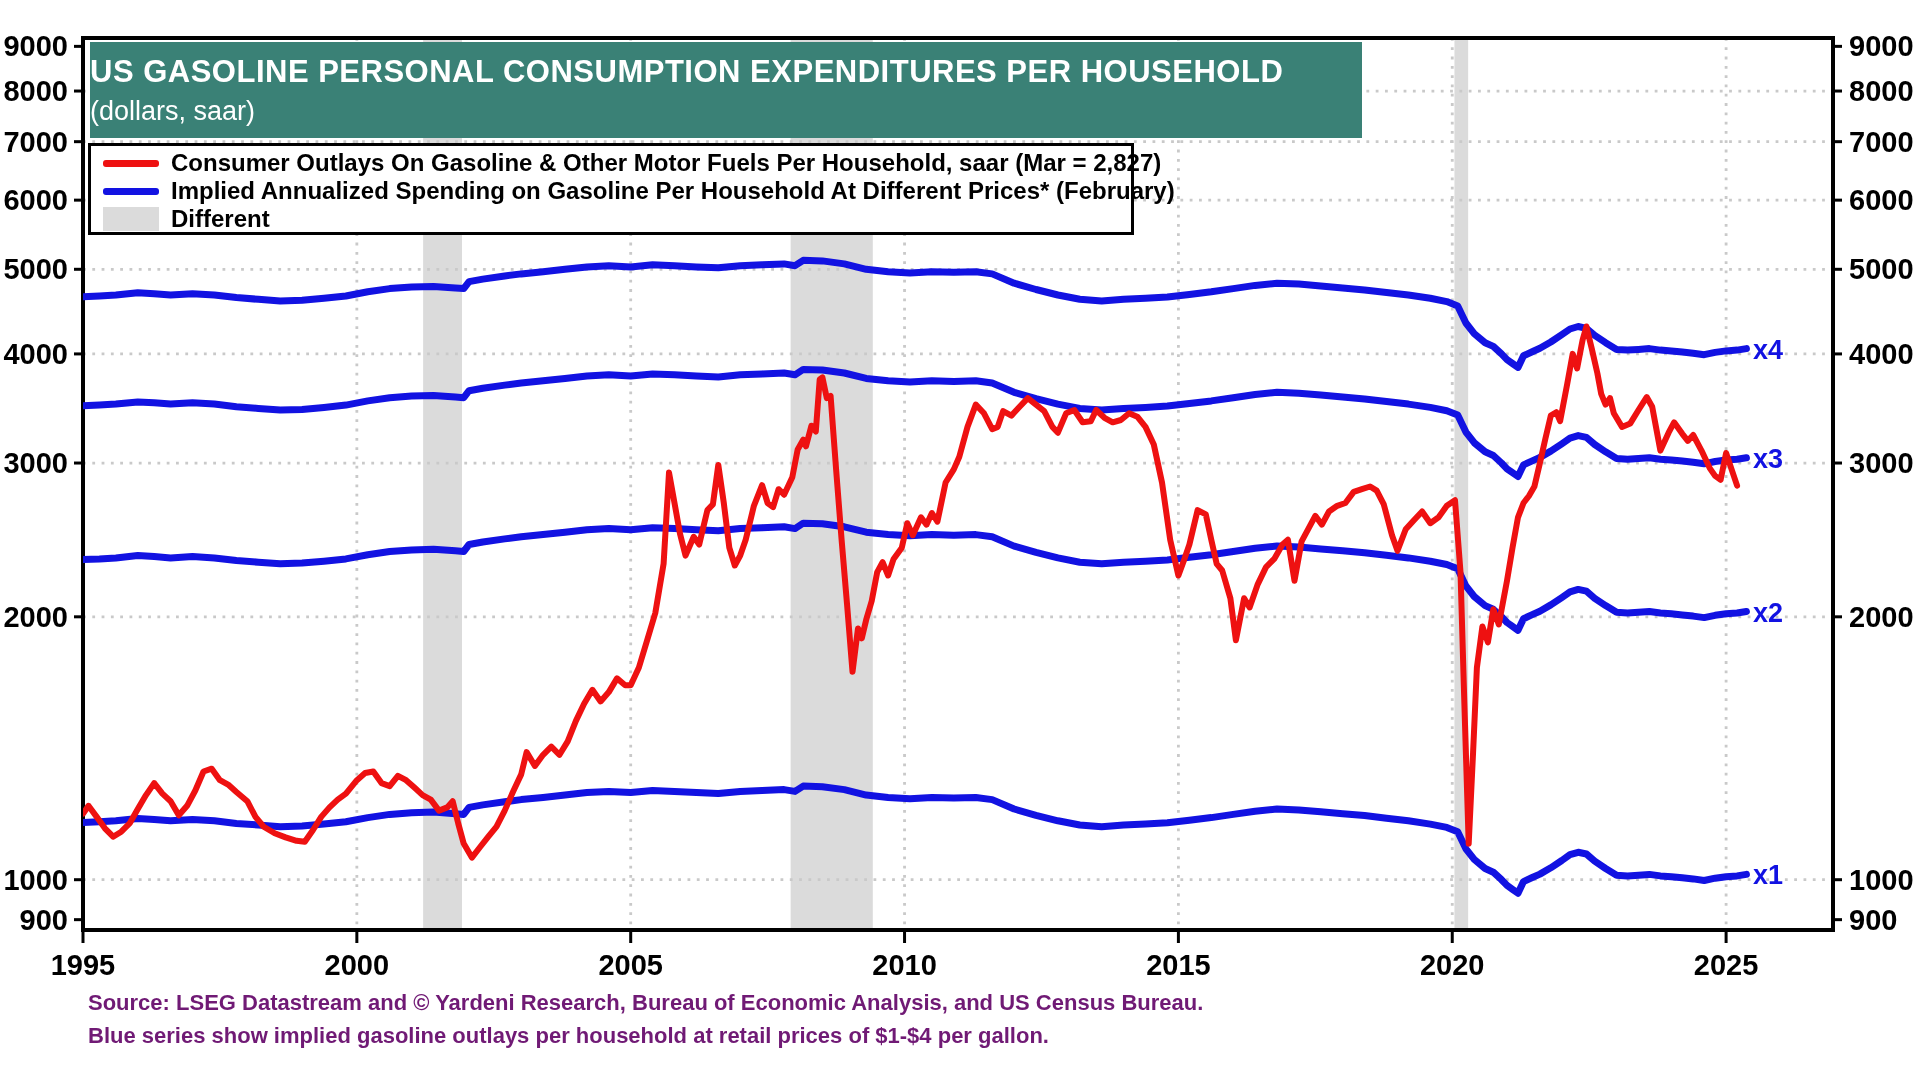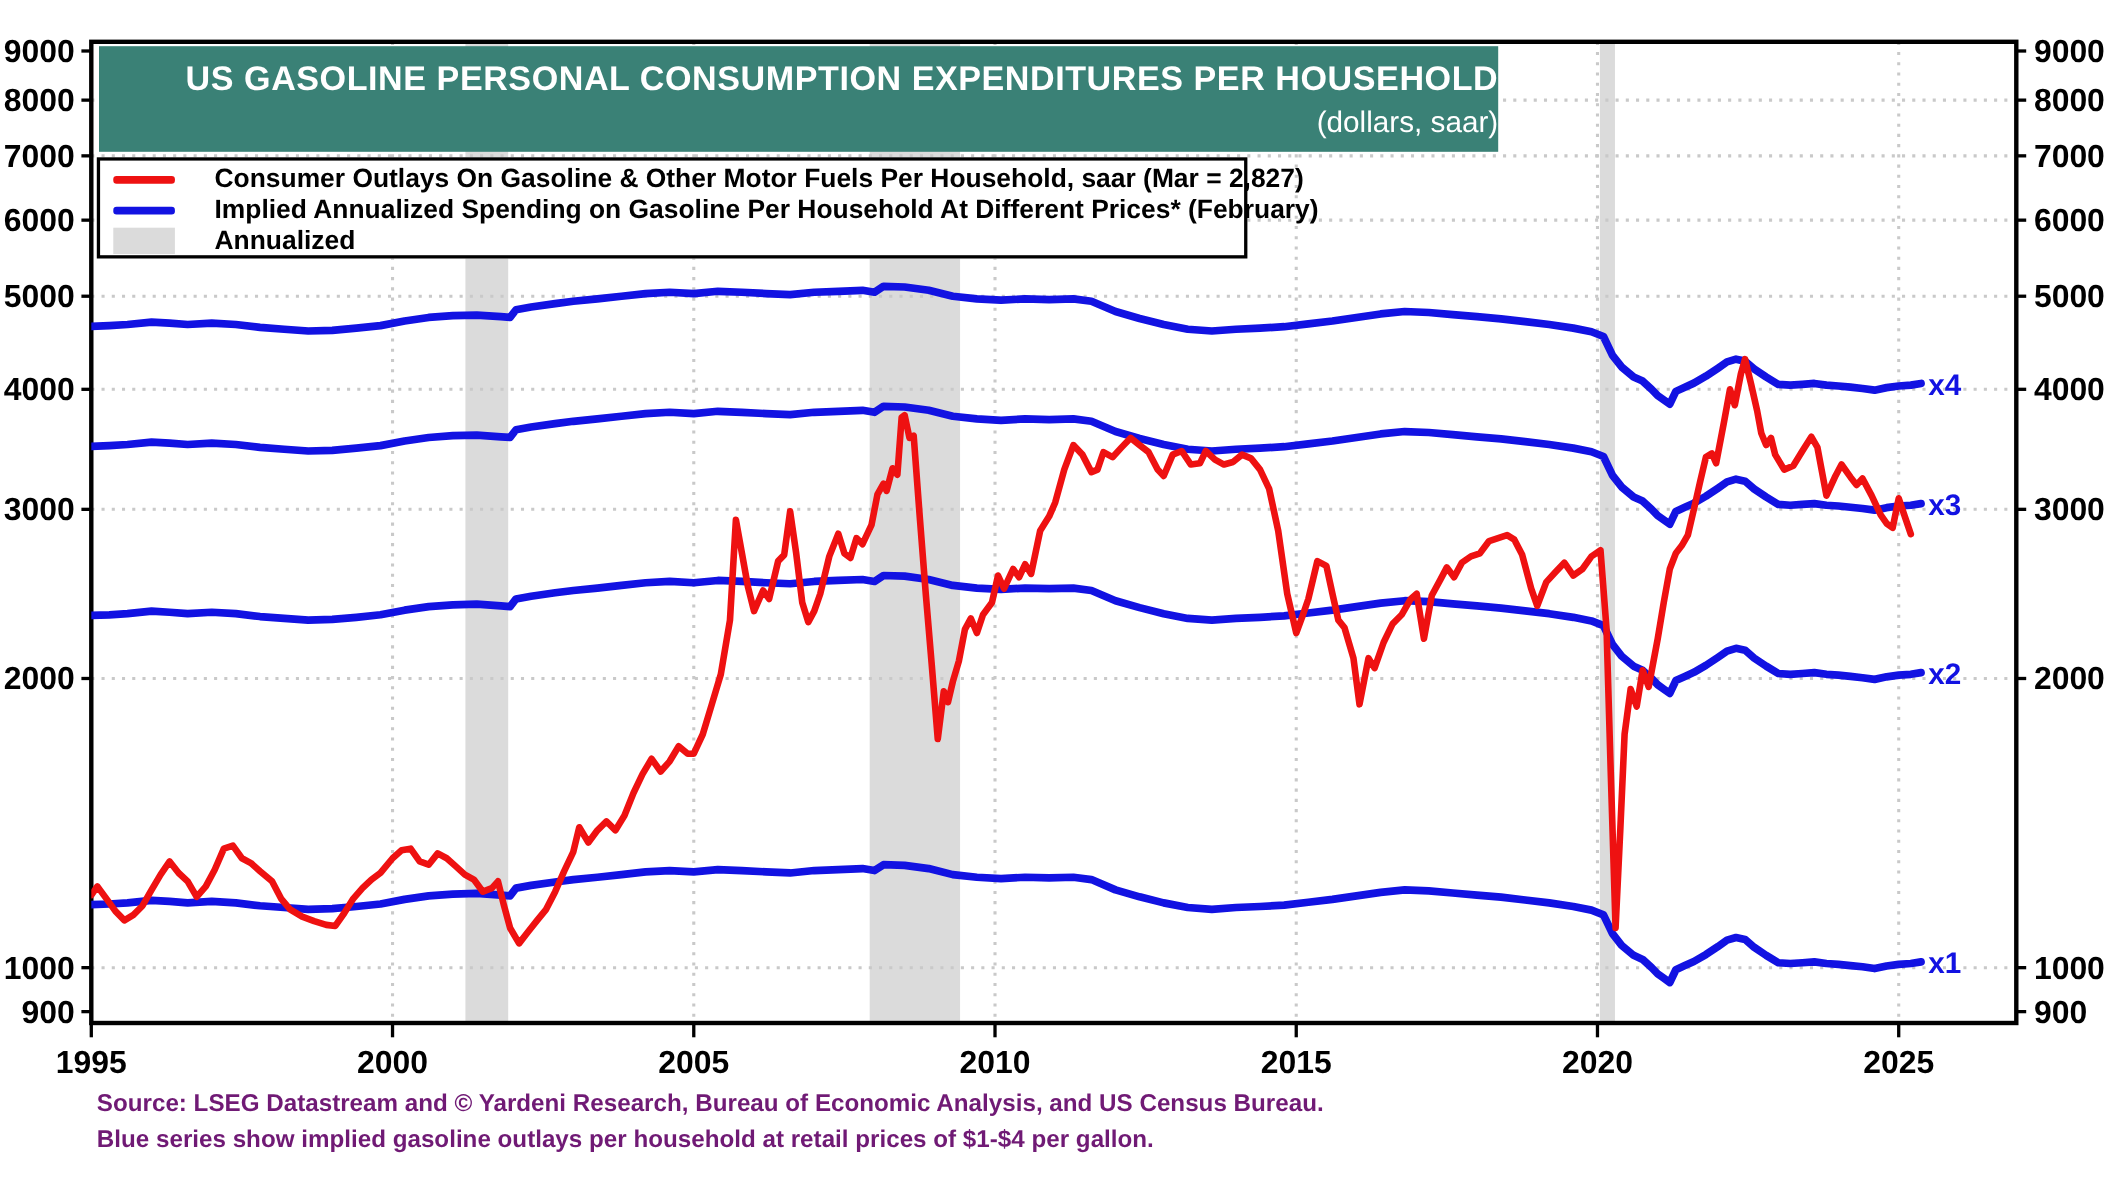--- a/index.html
+++ b/index.html
@@ -3,32 +3,32 @@
 <meta charset="utf-8">
 <style>
   html,body{margin:0;padding:0;}
   body{
     width:1920px;height:1080px;position:relative;background:#ffffff;
     font-family:"Liberation Sans",sans-serif;overflow:hidden;
   }
   #chart-svg{position:absolute;left:0;top:0;}
   .banner{
     position:absolute;left:90px;top:42px;width:1272px;height:96px;
-    display:flex;flex-direction:column;align-items:flex-end;justify-content:center;
+    display:flex;flex-direction:column;align-items:flex-start;justify-content:center;
     color:#ffffff;text-align:center;
   }
   .banner .t1{font-size:31px;font-weight:bold;letter-spacing:.5px;}
   .banner .t2{font-size:27px;font-weight:normal;margin-top:6px;}
   .legend{
     position:absolute;left:88px;top:143px;width:1046px;height:92px;
     background:#ffffff;border:3px solid #000;box-sizing:border-box;
     display:flex;flex-direction:column;justify-content:space-around;
     padding:3px 0 3px 12px;
   }
-  .legend-row{display:flex;align-items:center;height:28px;gap:24px;}
+  .legend-row{display:flex;align-items:center;height:28px;}
   .swatch-line{width:56px;height:7px;border-radius:3px;flex:0 0 auto;}
   .swatch-box{width:56px;height:24px;flex:0 0 auto;}
   .legend-label{font-size:24px;font-weight:bold;color:#000;margin-left:12px;white-space:nowrap;}
   .footer{position:absolute;left:88px;top:986px;}
   .footer div{font-size:22px;font-weight:bold;color:#701a75;line-height:33px;white-space:nowrap;}
 </style>
 </head>
 <body>
 
 <svg id="chart-svg" width="1920" height="1080">
@@ -131,20 +131,20 @@
   <div class="legend-row">
     <span class="swatch-line" id="sw-red" style="background: rgb(238, 17, 17);"></span>
     <span class="legend-label">Consumer Outlays On Gasoline &amp; Other Motor Fuels Per Household, saar (Mar = 2,827)</span>
   </div>
   <div class="legend-row">
     <span class="swatch-line" id="sw-blue" style="background: rgb(18, 18, 226);"></span>
     <span class="legend-label">Implied Annualized Spending on Gasoline Per Household At Different Prices* (February)</span>
   </div>
   <div class="legend-row">
     <span class="swatch-box" id="sw-gray" style="background: rgb(219, 219, 219);"></span>
-    <span class="legend-label">Annualized</span>
+    <span class="legend-label">Different</span>
   </div>
 </div>
 
 <div class="footer">
   <div>Source: LSEG Datastream and © Yardeni Research, Bureau of Economic Analysis, and US Census Bureau.</div>
   <div>Blue series show implied gasoline outlays per household at retail prices of $1-$4 per gallon.</div>
 </div>
 
 </body></html>

